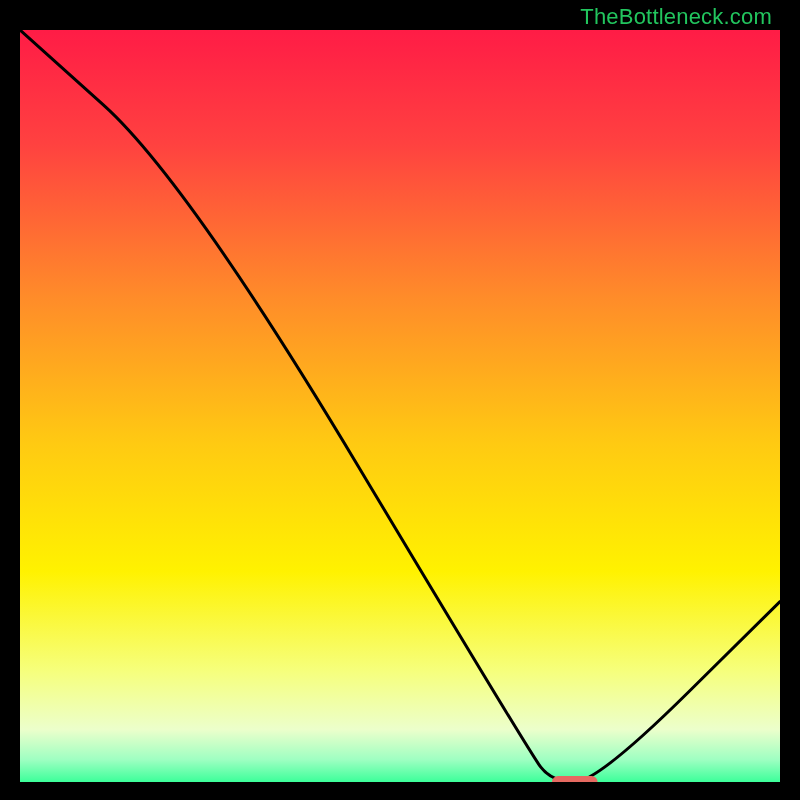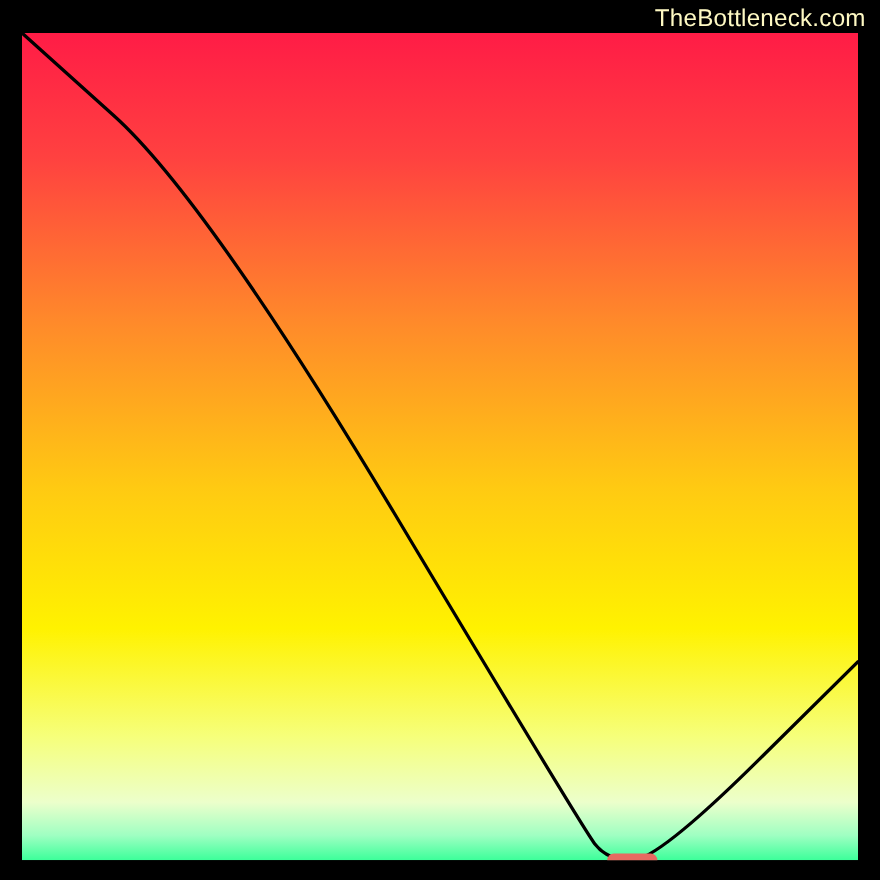--- a/index.html
+++ b/index.html
@@ -15,22 +15,22 @@
     position: absolute;
     left: 0;
     top: 0;
     width: 800px;
     height: 800px;
     box-sizing: border-box;
   }
   .watermark {
     position: absolute;
     top: 4px;
-    right: 13px;
-    color: #fef9c3;
+    right: 28px;
+    color: #22c55e;
     font-size: 22px;
     font-weight: 500;
     letter-spacing: 0.2px;
     pointer-events: none;
   }
   .plot {
     position: absolute;
     left: 20px;
     top: 30px;
     width: 760px;

